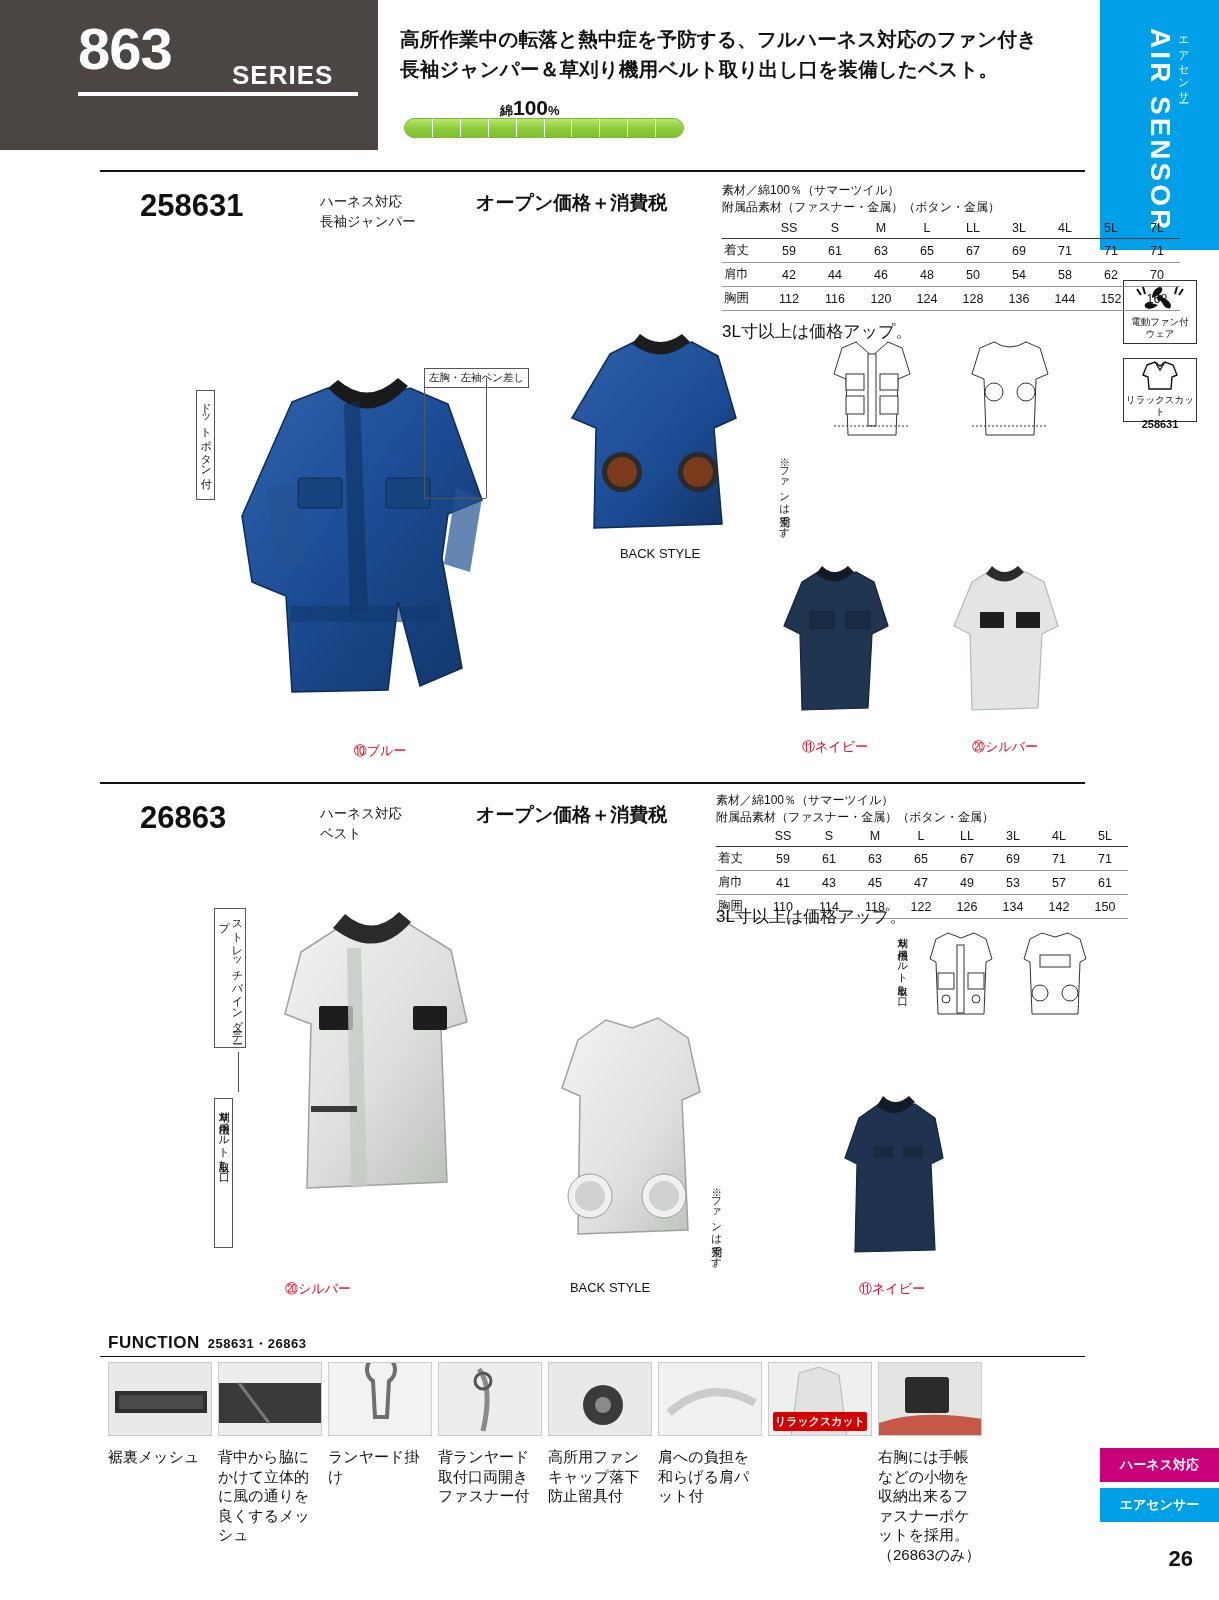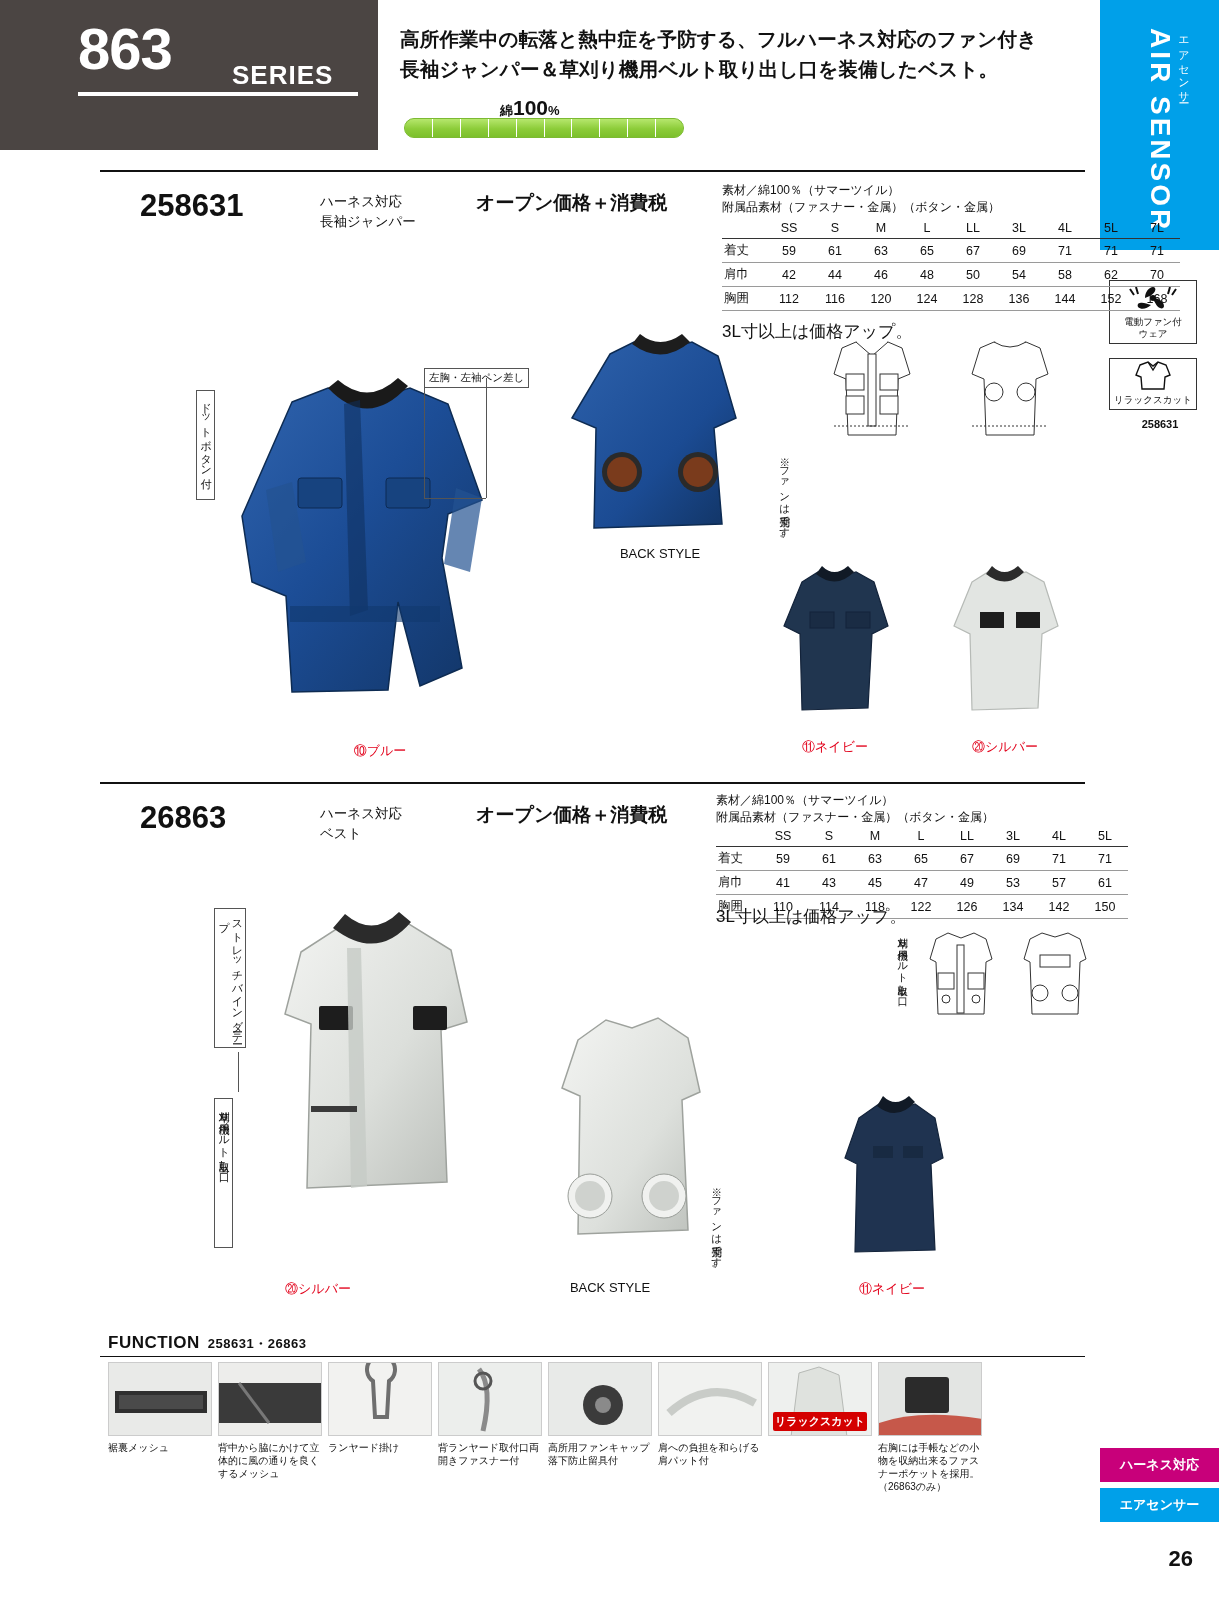--- a/index.html
+++ b/index.html
@@ -73,21 +73,21 @@
   }
   .air-tab .vsub {
     position: absolute; left: 50%; top: 30px; margin-left: 24px;
     transform: translateX(-50%);
     writing-mode: vertical-rl;
     font-size: 11px; letter-spacing: 1px; white-space: nowrap;
   }
 
   .icon-box {
     position: absolute; right: 22px;
-    width: 88px; border: 1px solid #333; background: #fff;
+    width: 74px; border: 1px solid #333; background: #fff;
     text-align: center; font-size: 9.5px; line-height: 1.25;
   }
   .icon-box .glyph { display:block; height: 34px; position: relative; }
   .icon-box .cap { display:block; padding: 1px 1px 3px; }
   .icon-code {
     position: absolute; right: 22px; width: 74px; text-align: center;
     font-size: 11px; font-weight: bold;
   }
 
   
@@ -168,21 +168,21 @@
   .fn-line { position: absolute; left: 100px; top: 1356px; width: 985px; height: 1px; background: #111; }
   .fn-grid {
     position: absolute; left: 108px; top: 1362px; width: 980px;
     display: flex; gap: 6px;
   }
   .fn-item { width: 104px; }
   .fn-img {
     width: 104px; height: 74px; border: 1px solid #ccc;
     position: relative; overflow: hidden;
   }
-  .fn-cap { font-size: 10px; line-height: 1.3; margin-top: 5px; }
+  .fn-cap { font-size: 15px; line-height: 1.3; margin-top: 11px; }
 
   
   .btab {
     position: absolute; right: 0; width: 119px; height: 34px;
     color: #fff; font-size: 13px; font-weight: bold;
     display: flex; align-items: center; justify-content: center;
   }
   .btab.pink { background: #c8007a; top: 1448px; }
   .btab.blue { background: #00a0e9; top: 1488px; }
   .pageno {

